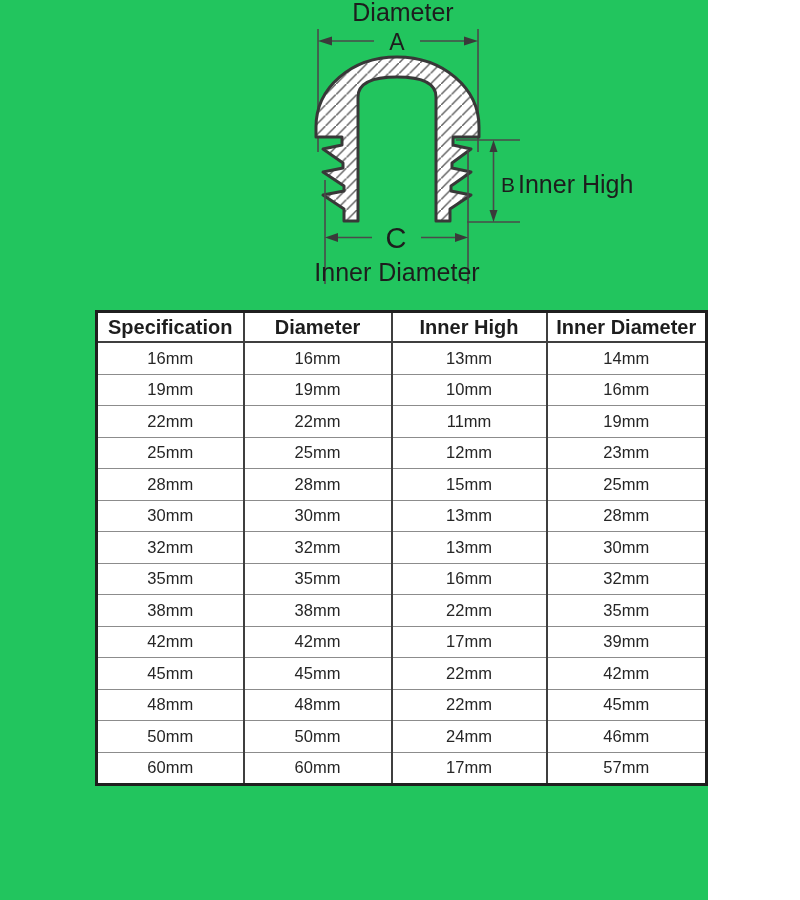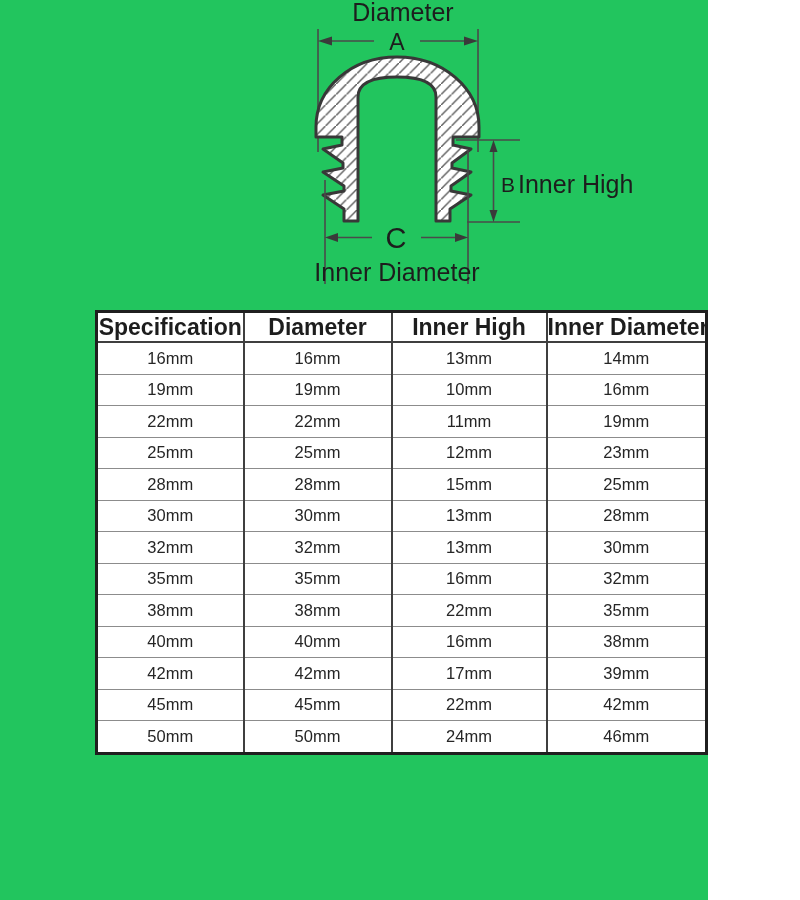--- a/index.html
+++ b/index.html
@@ -14,21 +14,21 @@
   .svg-label{fill:#1d1d1d;font-family:"Liberation Sans",sans-serif;}
   .spec-table{
     position:absolute;left:95px;top:310px;
     width:610px;
     border-collapse:collapse;table-layout:fixed;
     background:#ffffff;
     border:3px solid #1f1f1f;
   }
   .spec-table th{
     height:28px;
-    font-size:23px;font-weight:bold;color:#1d1d1d;
+    font-size:20px;font-weight:bold;color:#1d1d1d;
     text-align:center;vertical-align:middle;
     border-left:2px solid #3f3f3f;
     border-bottom:2px solid #3f3f3f;
     padding:0;white-space:nowrap;overflow:hidden;
   }
   .spec-table td{
     height:30.5px;
     font-size:16.5px;color:#262626;
     text-align:center;vertical-align:middle;
     border-left:2px solid #3f3f3f;
@@ -166,39 +166,45 @@
           <td>16mm</td>
           <td>32mm</td>
         </tr>
         <tr>
           <td>38mm</td>
           <td>38mm</td>
           <td>22mm</td>
           <td>35mm</td>
         </tr>
         <tr>
-          <td>40mm</td>
-          <td>40mm</td>
-          <td>16mm</td>
-          <td>38mm</td>
-        </tr>
-        <tr>
           <td>42mm</td>
           <td>42mm</td>
           <td>17mm</td>
           <td>39mm</td>
         </tr>
         <tr>
           <td>45mm</td>
           <td>45mm</td>
           <td>22mm</td>
           <td>42mm</td>
         </tr>
         <tr>
+          <td>48mm</td>
+          <td>48mm</td>
+          <td>22mm</td>
+          <td>45mm</td>
+        </tr>
+        <tr>
           <td>50mm</td>
           <td>50mm</td>
           <td>24mm</td>
           <td>46mm</td>
         </tr>
+        <tr>
+          <td>60mm</td>
+          <td>60mm</td>
+          <td>17mm</td>
+          <td>57mm</td>
+        </tr>
       </tbody>
   </table>
 
 </div>
 
 </body></html>

